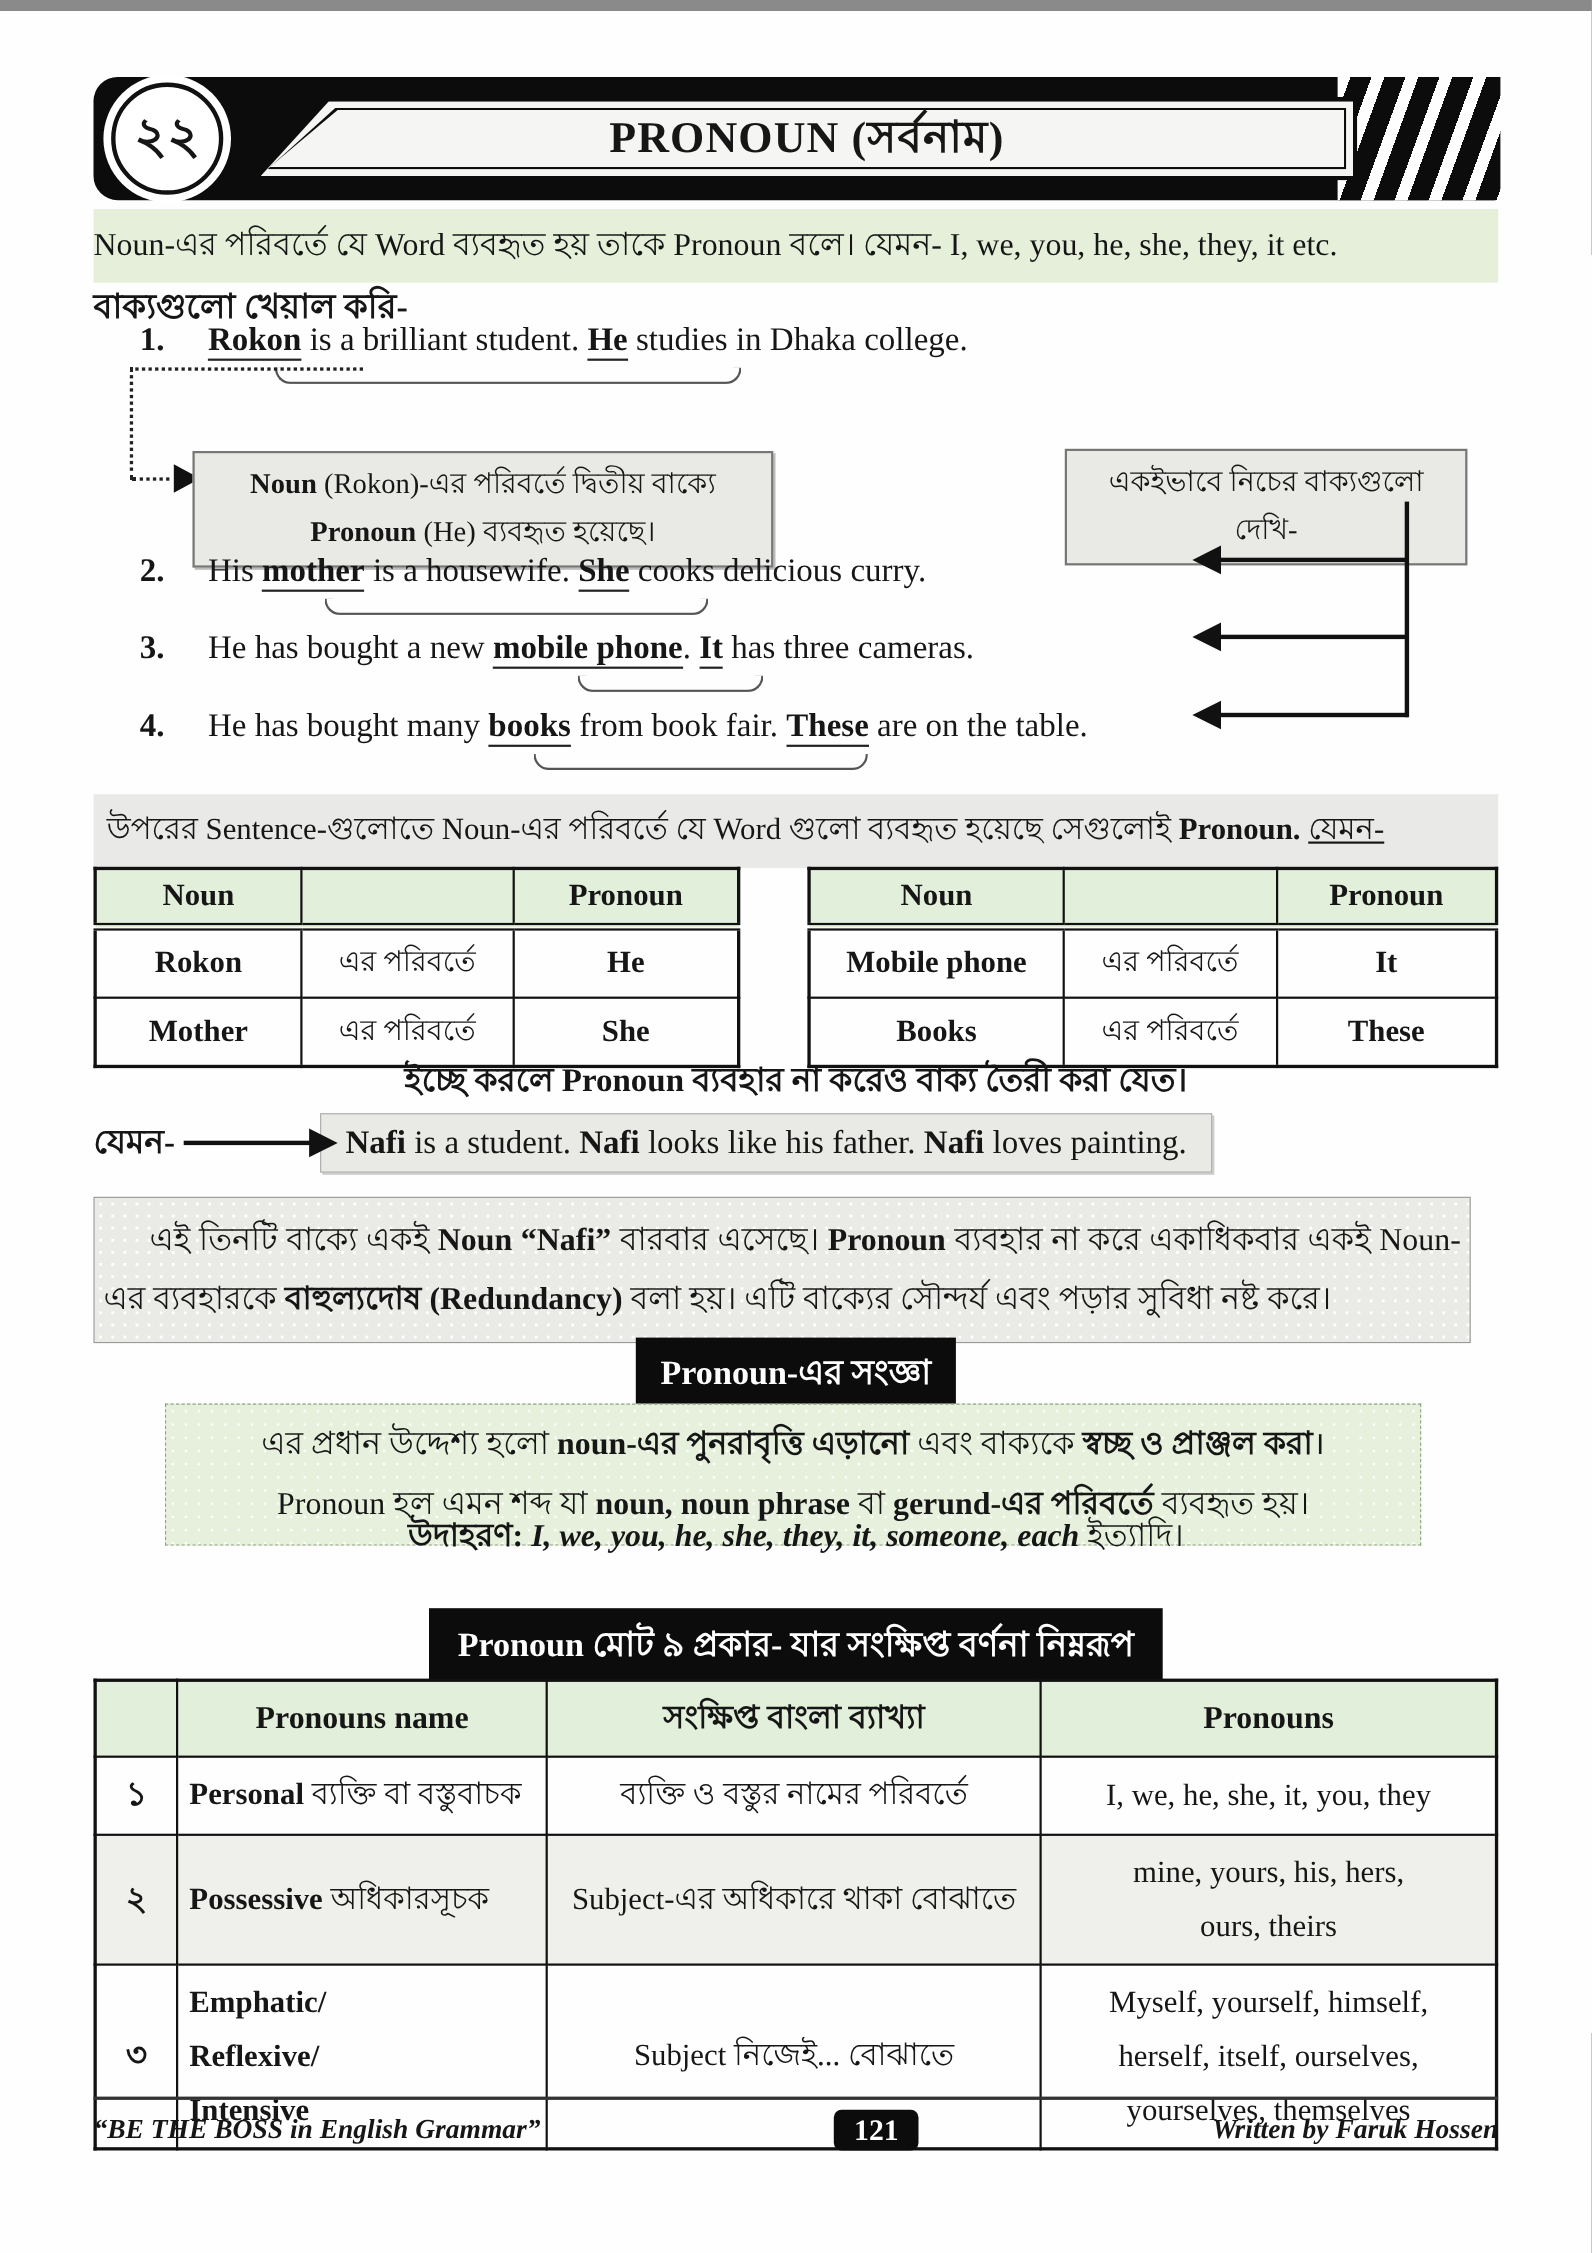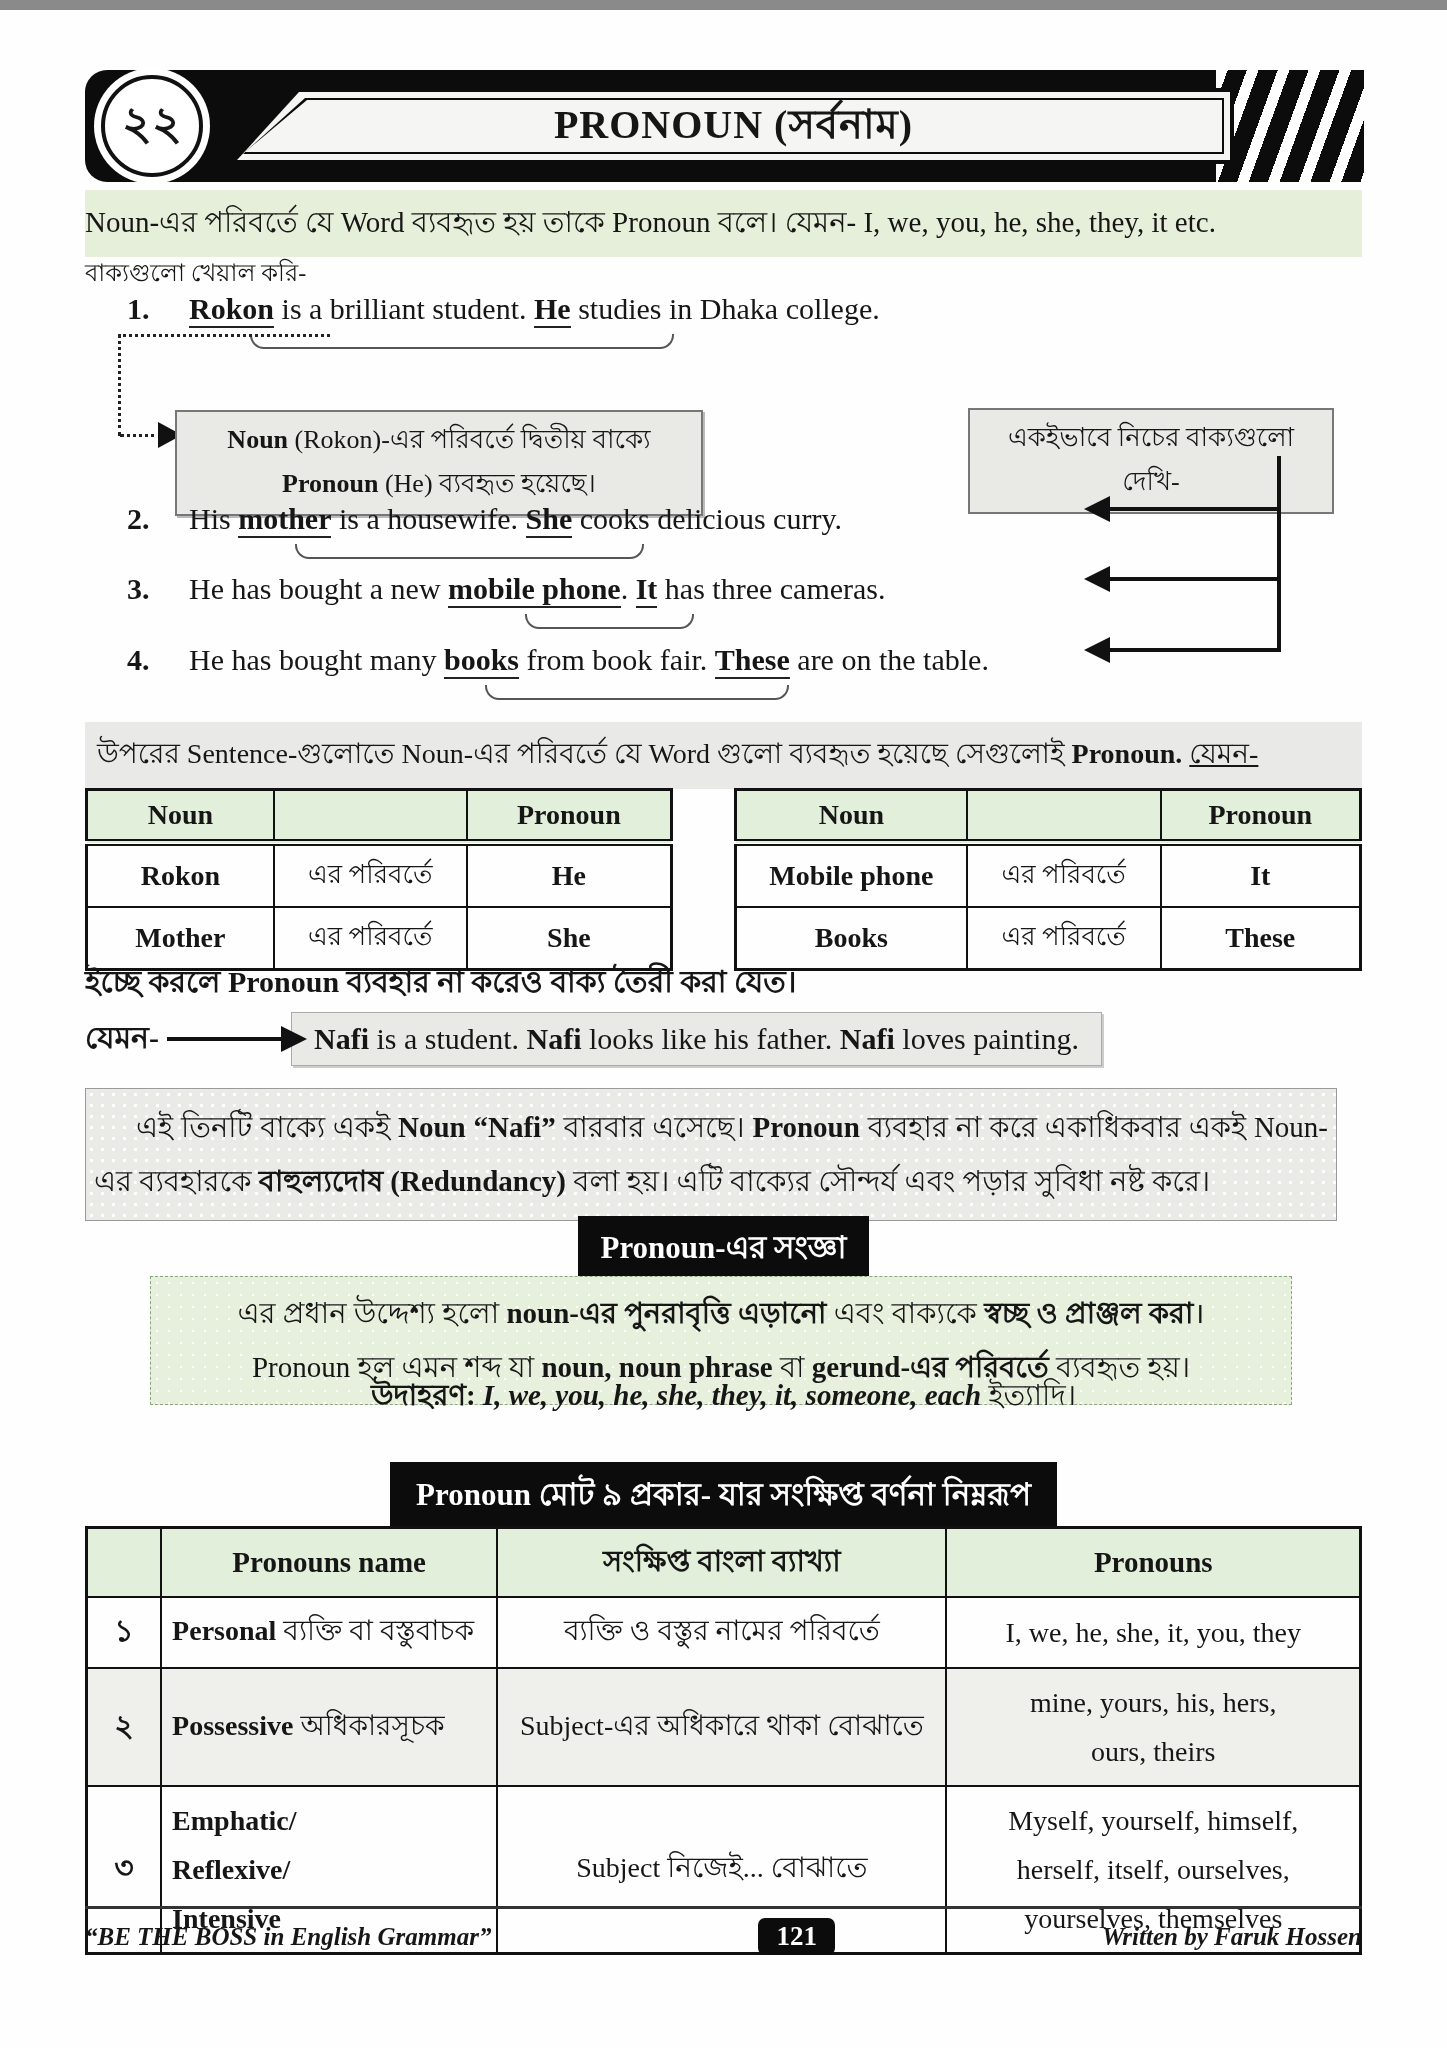--- a/index.html
+++ b/index.html
@@ -20,21 +20,21 @@
   .t1{inset:0;background:#0c0c0c;}
   .t2{inset:4px;background:#f5f5f3;}
   .t3{inset:10px;background:#0c0c0c;}
   .t4{inset:12px;background:#f5f5f3;}
   .t-text{position:absolute;inset:0;display:flex;align-items:center;justify-content:center;
         font-weight:bold;font-size:40px;letter-spacing:1px;z-index:5;}
 
   
   .defband{position:absolute;top:180px;left:85px;width:1277px;box-sizing:border-box;
         background:#e6efd9;padding:9px 0;font-size:29px;}
-  .observe{position:absolute;top:244px;left:85px;font-weight:normal;font-size:24px;}
+  .observe{position:absolute;top:244px;left:85px;font-weight:bold;font-size:31px;}
 
   
   .ex{position:absolute;left:85px;width:1100px;font-size:30px;}
   .ex .num{display:inline-block;width:62px;font-weight:bold;padding-left:42px;box-sizing:content-box;}
   .ex1{top:282px;} .ex2{top:492px;} .ex3{top:562px;} .ex4{top:633px;}
   .nn{font-weight:bold;border-bottom:2px solid #222;padding-bottom:1px;}
   .brace{position:absolute;height:13px;border:2px solid #555;border-top:none;
         border-radius:0 0 14px 14px;top:42px;}
   .br1{left:165px;width:420px;} .br2{left:210px;width:345px;}
   .br3{left:440px;width:165px;} .br4{left:400px;width:300px;}
@@ -67,21 +67,21 @@
 
   
   .nptables{position:absolute;top:778px;left:85px;width:1277px;display:flex;justify-content:space-between;}
   table.np{border-collapse:collapse;border:3px solid #111;}
   .np-l{width:588px;} .np-r{width:628px;}
   table.np td,table.np th{border:2px solid #111;text-align:center;padding:8px 6px;font-size:28px;}
   table.np th{background:#e2efda;font-weight:bold;border-bottom:7px double #111;}
   table.np td.w{font-weight:bold;}
   table.np td.mid{font-size:26px;}
 
-  .wishline{position:absolute;top:948px;left:85px;width:1277px;
+  .wishline{position:absolute;top:948px;left:85px;width:1277px;text-align:center;
         font-size:30px;font-weight:600;}
 
   
   .nafirow{position:absolute;top:1002px;left:85px;width:1277px;display:flex;align-items:center;}
   .nafilabel{font-weight:bold;font-size:30px;flex:0 0 auto;}
   .nafiarrow{flex:0 0 118px;height:4px;background:#111;margin:0 6px 0 8px;position:relative;}
   .nafiarrow::after{content:"";position:absolute;right:-22px;top:-11px;width:0;height:0;
         border-left:26px solid #111;border-top:13px solid transparent;border-bottom:13px solid transparent;}
   .nafibox{background:#e9e9e6;border:1px solid #aaa;box-shadow:2px 2px 0 #ccc;
         padding:9px 22px;font-size:30px;flex:0 0 auto;max-width:900px;}

